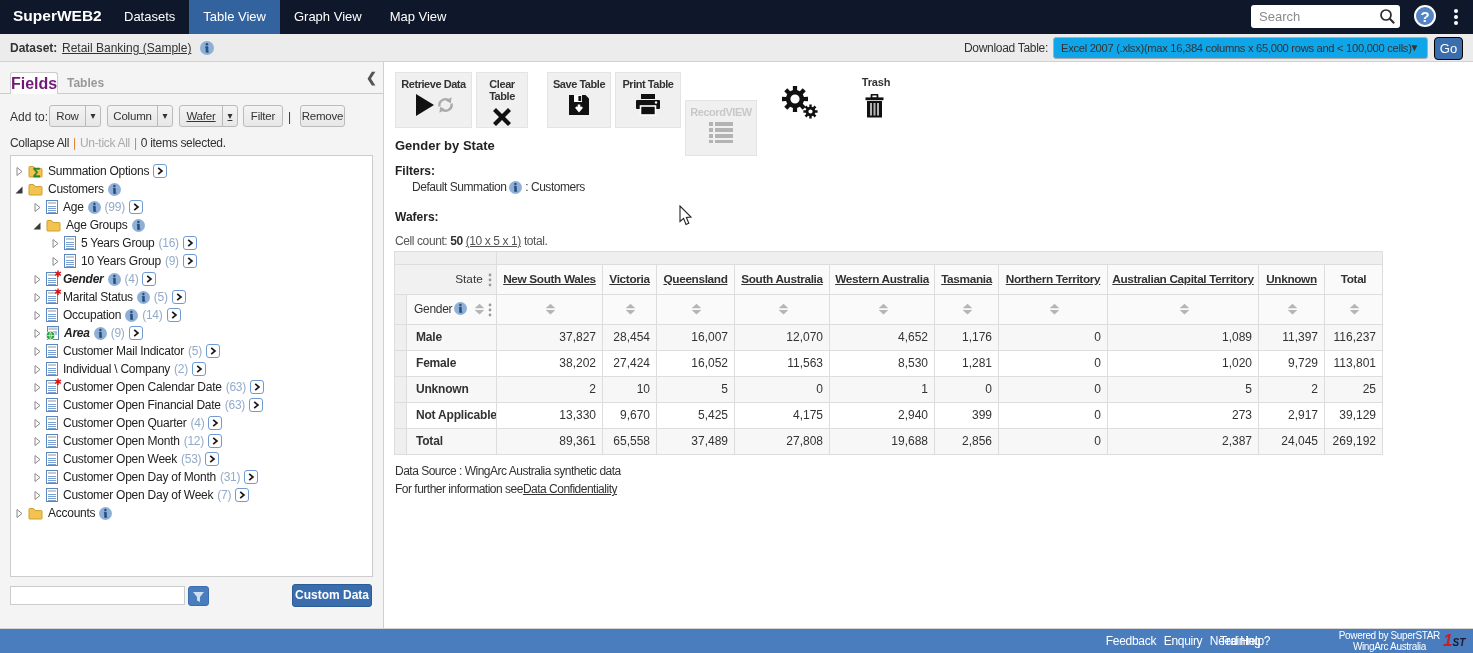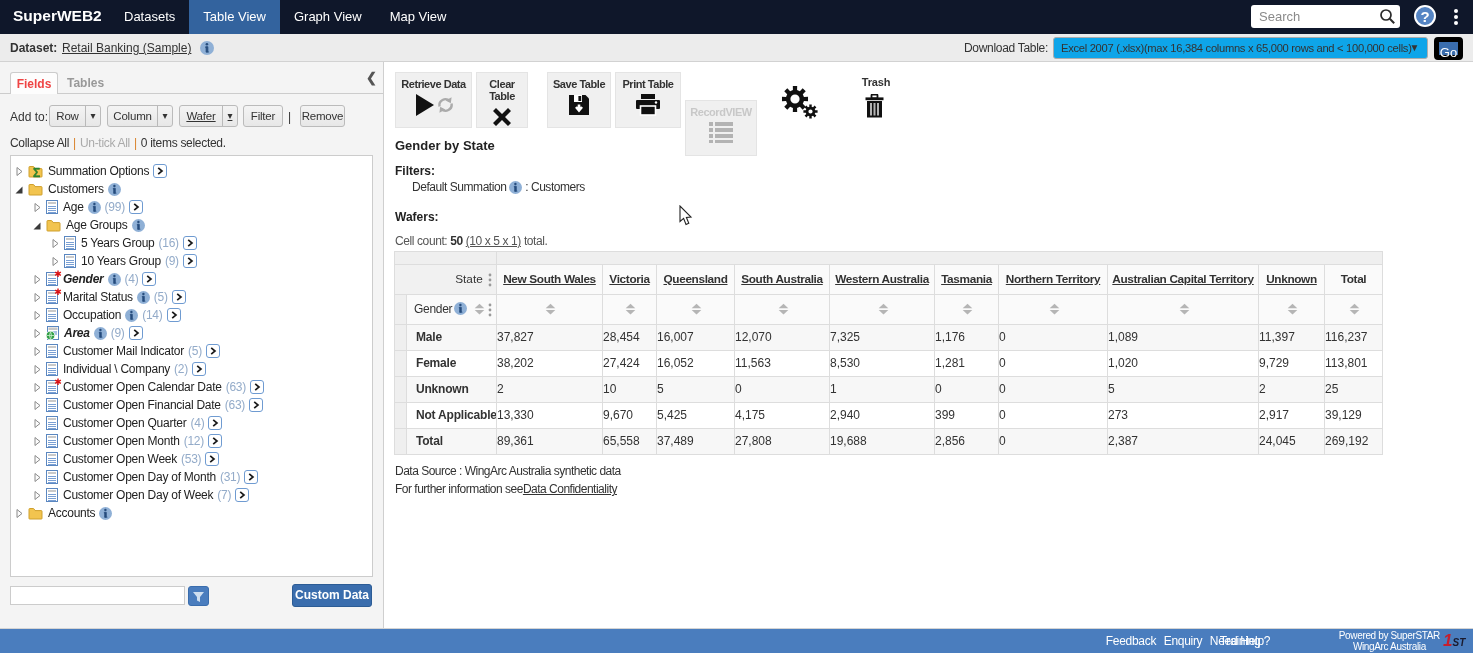--- a/index.html
+++ b/index.html
@@ -19,26 +19,26 @@
 .kebab { position:absolute; left:1454px; top:9px; width:4px; }
 .kebab i { display:block; width:4px; height:4px; background:#fff; border-radius:50%; margin-bottom:2px; }
 
 
 #dsbar { position:absolute; left:0; top:34px; width:1473px; height:28px; background:#ececec; border-bottom:1px solid #d2d2d2; font-size:12px; color:#333; }
 #dsbar .lbl { position:absolute; left:10px; top:7px; font-weight:bold; }
 #dsbar .dslink { position:absolute; left:62px; top:7px; text-decoration:underline; color:#333; }
 #ddlabel { position:absolute; left:964px; top:7px; letter-spacing:-0.3px; }
 #ddselect { position:absolute; left:1053px; top:3px; width:375px; height:22px; background:#0ea5e9; border:1px solid #adadad; border-radius:3px; font-size:11.2px; letter-spacing:-0.3px; color:#333; line-height:20px; padding-left:7px; padding-right:17px; white-space:nowrap; overflow:hidden; }
 #ddselect .arr { position:absolute; right:8px; top:0; font-size:10px; }
-#gobtn { position:absolute; left:1434px; top:3px; width:29px; height:23px; background:#3a6dad; border:5px solid #000000; border-radius:4px; color:#fff; font-size:13px; text-align:center; line-height:21px; }
+#gobtn { position:absolute; left:1434px; top:3px; width:29px; height:23px; background:#3a6dad; border:1px solid #000000; border-radius:4px; color:#fff; font-size:13px; text-align:center; line-height:21px; }
 
 
 #sidebar { position:absolute; left:0; top:62px; width:384px; height:566px; background:#f4f4f4; border-right:1px solid #cfcfcf; }
 #sbtabs { position:absolute; left:0; top:10px; width:383px; height:22px; border-bottom:1px solid #ccc; }
-#tabfields { position:absolute; left:10px; top:0; width:48px; height:22px; background:#fdfdfd; border:1px solid #ccc; border-bottom:none; border-radius:3px 3px 0 0; text-align:center; font-size:12px; font-weight:bold; color:#ef4444; line-height:22px; }
+#tabfields { position:absolute; left:10px; top:0; width:48px; height:22px; background:#fdfdfd; border:1px solid #ccc; border-bottom:none; border-radius:3px 3px 0 0; text-align:center; font-size:16px; font-weight:bold; color:#701a75; line-height:22px; }
 #tabtables { position:absolute; left:62px; top:0; padding:0 5px; font-size:12px; font-weight:bold; color:#999; line-height:22px; }
 #sbcollapse { position:absolute; left:366px; top:-2px; font-size:13px; color:#555; font-weight:bold; }
 #addto { position:absolute; left:10px; top:48px; font-size:12px; color:#333; }
 .spbtn, .pbtn { position:absolute; top:43px; height:22px; background:linear-gradient(#f4f4f4,#e7e7e7); border:1px solid #bbb; border-radius:3px; font-size:11.5px; letter-spacing:-0.2px; color:#333; line-height:20px; }
 .spbtn { display:flex; }
 .spbtn .m { flex:1; text-align:center; }
 .spbtn .c { width:15px; text-align:center; border-left:1px solid #b9b9b9; font-size:10px; line-height:20px; }
 .pbtn { text-align:center; }
 #collapserow { position:absolute; left:10px; top:74px; font-size:12px; color:#333; letter-spacing:-0.3px; }
 #collapserow .sep { color:#d9822b; padding:0 4px; }
@@ -83,21 +83,21 @@
 #dtable .hc { background:#fafafa; font-weight:bold; font-size:11.8px; letter-spacing:-0.35px; text-align:center; line-height:29px; }
 #dtable .hc a { color:#333; text-decoration:underline; }
 #dtable .statecell { background:#f1f1f1; font-weight:normal; text-align:right; padding-right:4px; letter-spacing:0; }
 #dtable .gc { background:#fafafa; line-height:29px; }
 #dtable .gut { background:#efefef; }
 #dtable .glabel { padding-left:7px; letter-spacing:-0.3px; }
 #dtable .dc { text-align:center; }
 #dtable .dc svg, #dtable .statecell svg, #dtable .glabel svg { vertical-align:middle; margin-left:2px; }
 #dtable .dr { line-height:25px; background:#fff; }
 #dtable .rl { font-weight:bold; padding-left:9px; letter-spacing:-0.2px; }
-#dtable .num { padding-right:16px; }
+#dtable .num { text-align:right; padding-right:6px; }
 #dtable .o { background:#f7f7f7; }
 #dtable .dr.gut { background:#efefef; }
 
 #dsrc1 { position:absolute; left:10px; top:402px; font-size:12px; color:#333; letter-spacing:-0.5px; }
 #dsrc2 { position:absolute; left:10px; top:420px; font-size:12px; color:#333; letter-spacing:-0.5px; }
 #dsrc2 a { color:#333; text-decoration:underline; }
 
 
 #footer { position:absolute; left:0; top:629px; width:1473px; height:24px; background:#4a7dbe; }
 #footer .flink { position:absolute; top:5px; color:#fff; font-size:12px; letter-spacing:-0.3px; transform:translateX(-50%); }
@@ -747,21 +747,21 @@
 <div class="gr gc dc"><svg class="sortd" width="13" height="13" viewBox="0 0 13 13">
           <path d="M6.5 0.8 L11.3 5.2 L1.7 5.2 Z" fill="#b5b5b5"></path>
           <path d="M1.7 7 L11.3 7 L6.5 11.4 Z" fill="#b5b5b5"></path>
         </svg></div>
 <div class="gr dr gut"></div>
 <div class="gr dr rl o">Male</div>
 <div class="gr dr num o">37,827</div>
 <div class="gr dr num o">28,454</div>
 <div class="gr dr num o">16,007</div>
 <div class="gr dr num o">12,070</div>
-<div class="gr dr num o">7,325</div>
+<div class="gr dr num o">4,652</div>
 <div class="gr dr num o">1,176</div>
 <div class="gr dr num o">0</div>
 <div class="gr dr num o">1,089</div>
 <div class="gr dr num o">11,397</div>
 <div class="gr dr num o">116,237</div>
 <div class="gr dr gut"></div>
 <div class="gr dr rl">Female</div>
 <div class="gr dr num">38,202</div>
 <div class="gr dr num">27,424</div>
 <div class="gr dr num">16,052</div>

